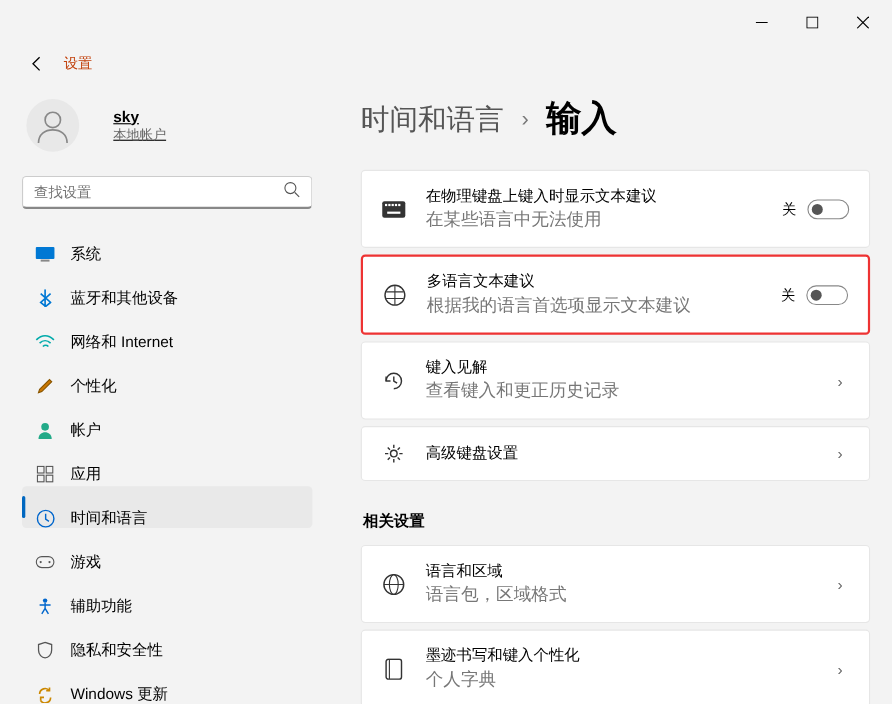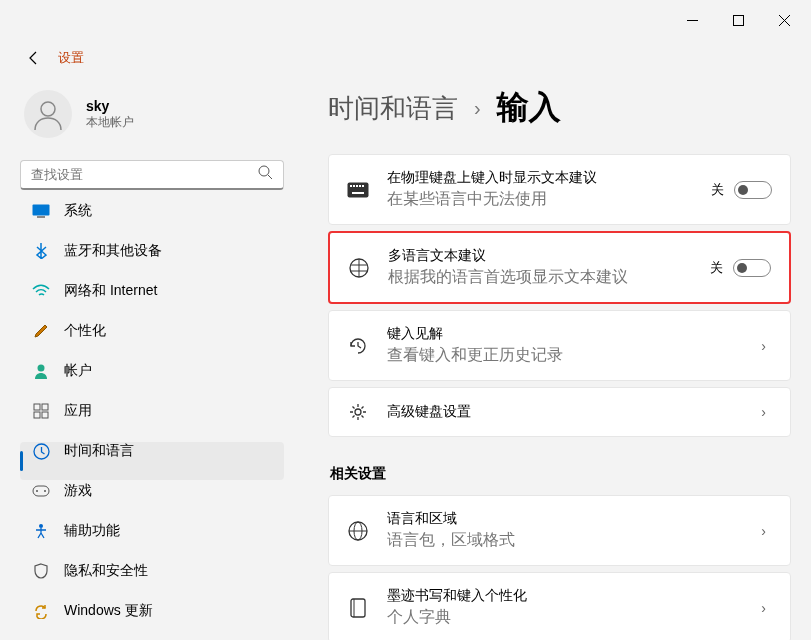--- a/index.html
+++ b/index.html
@@ -4,28 +4,28 @@
 <style>
 * { box-sizing: border-box; margin: 0; padding: 0; font-family: "Segoe UI", "Microsoft YaHei", sans-serif; }
 body { width: 811px; height: 640px; background: #f3f3f3; overflow: hidden; position: relative; }
 .titlebar { height: 40px; display: flex; align-items: center; justify-content: flex-end; padding: 0 4px; }
 .titlebar .wc { width: 46px; height: 32px; display: flex; align-items: center; justify-content: center; }
 .topbar { display: flex; align-items: center; height: 36px; padding-left: 18px; }
 .back { width: 32px; height: 32px; display: flex; align-items: center; justify-content: center; border-radius: 4px; }
 .app-title { font-size: 13px; margin-left: 8px; color: #c2410c; }
 .layout { display: flex; height: calc(640px - 76px); }
 .side { width: 300px; padding: 8px 16px 0 20px; display: flex; flex-direction: column; }
-.user { display: flex; align-items: center; gap: 14px; padding: 6px 4px 14px; }
+.user { display: flex; align-items: center; gap: 31px; padding: 6px 4px 14px; text-decoration: underline; }
 .avatar { width: 48px; height: 48px; border-radius: 50%; background: #e8e8e8; display: flex; align-items: center; justify-content: center; }
 .uname { font-size: 14px; font-weight: 600; }
 .usub { font-size: 12px; color: #666; }
 .search { margin: 8px 0 12px; height: 34px; background: #fff; border: 1px solid #ccc; border-bottom: 2px solid #888; border-radius: 4px; display: flex; align-items: center; padding: 0 10px; }
 .search input { flex: 1; border: none; outline: none; font-size: 13px; background: transparent; }
 .nav { display: flex; flex-direction: column; gap: 2px; }
-.nav-item { display: flex; align-items: flex-start; gap: 14px; height: 38px; padding: 0 12px; border-radius: 4px; font-size: 14px; position: relative; }
+.nav-item { display: flex; align-items: flex-end; gap: 14px; height: 38px; padding: 0 12px; border-radius: 4px; font-size: 14px; position: relative; }
 .nav-item.active { background: #e9e9e9; }
 .nav-item.active::before { content: ""; position: absolute; left: 0; top: 9px; bottom: 9px; width: 3px; background: #0067c0; border-radius: 2px; }
 .nav-icon { width: 18px; height: 18px; display: flex; align-items: center; justify-content: center; }
 .main { flex: 1; padding: 4px 20px 0 28px; overflow-y: auto; display: flex; flex-direction: column; }
 .crumb { display: flex; align-items: center; gap: 16px; margin: 6px 0 24px; }
 .crumb-a { font-size: 26px; color: #555; }
 .crumb-sep { font-size: 20px; color: #777; }
 .crumb-b { font-size: 32px; font-weight: 600; }
 .card { background: #fff; border: 1px solid #e6e6e6; border-radius: 4px; display: flex; align-items: center; padding: 14px 18px; gap: 18px; margin-bottom: 6px; }
 .card.hl { border: 2px solid #e33; }

